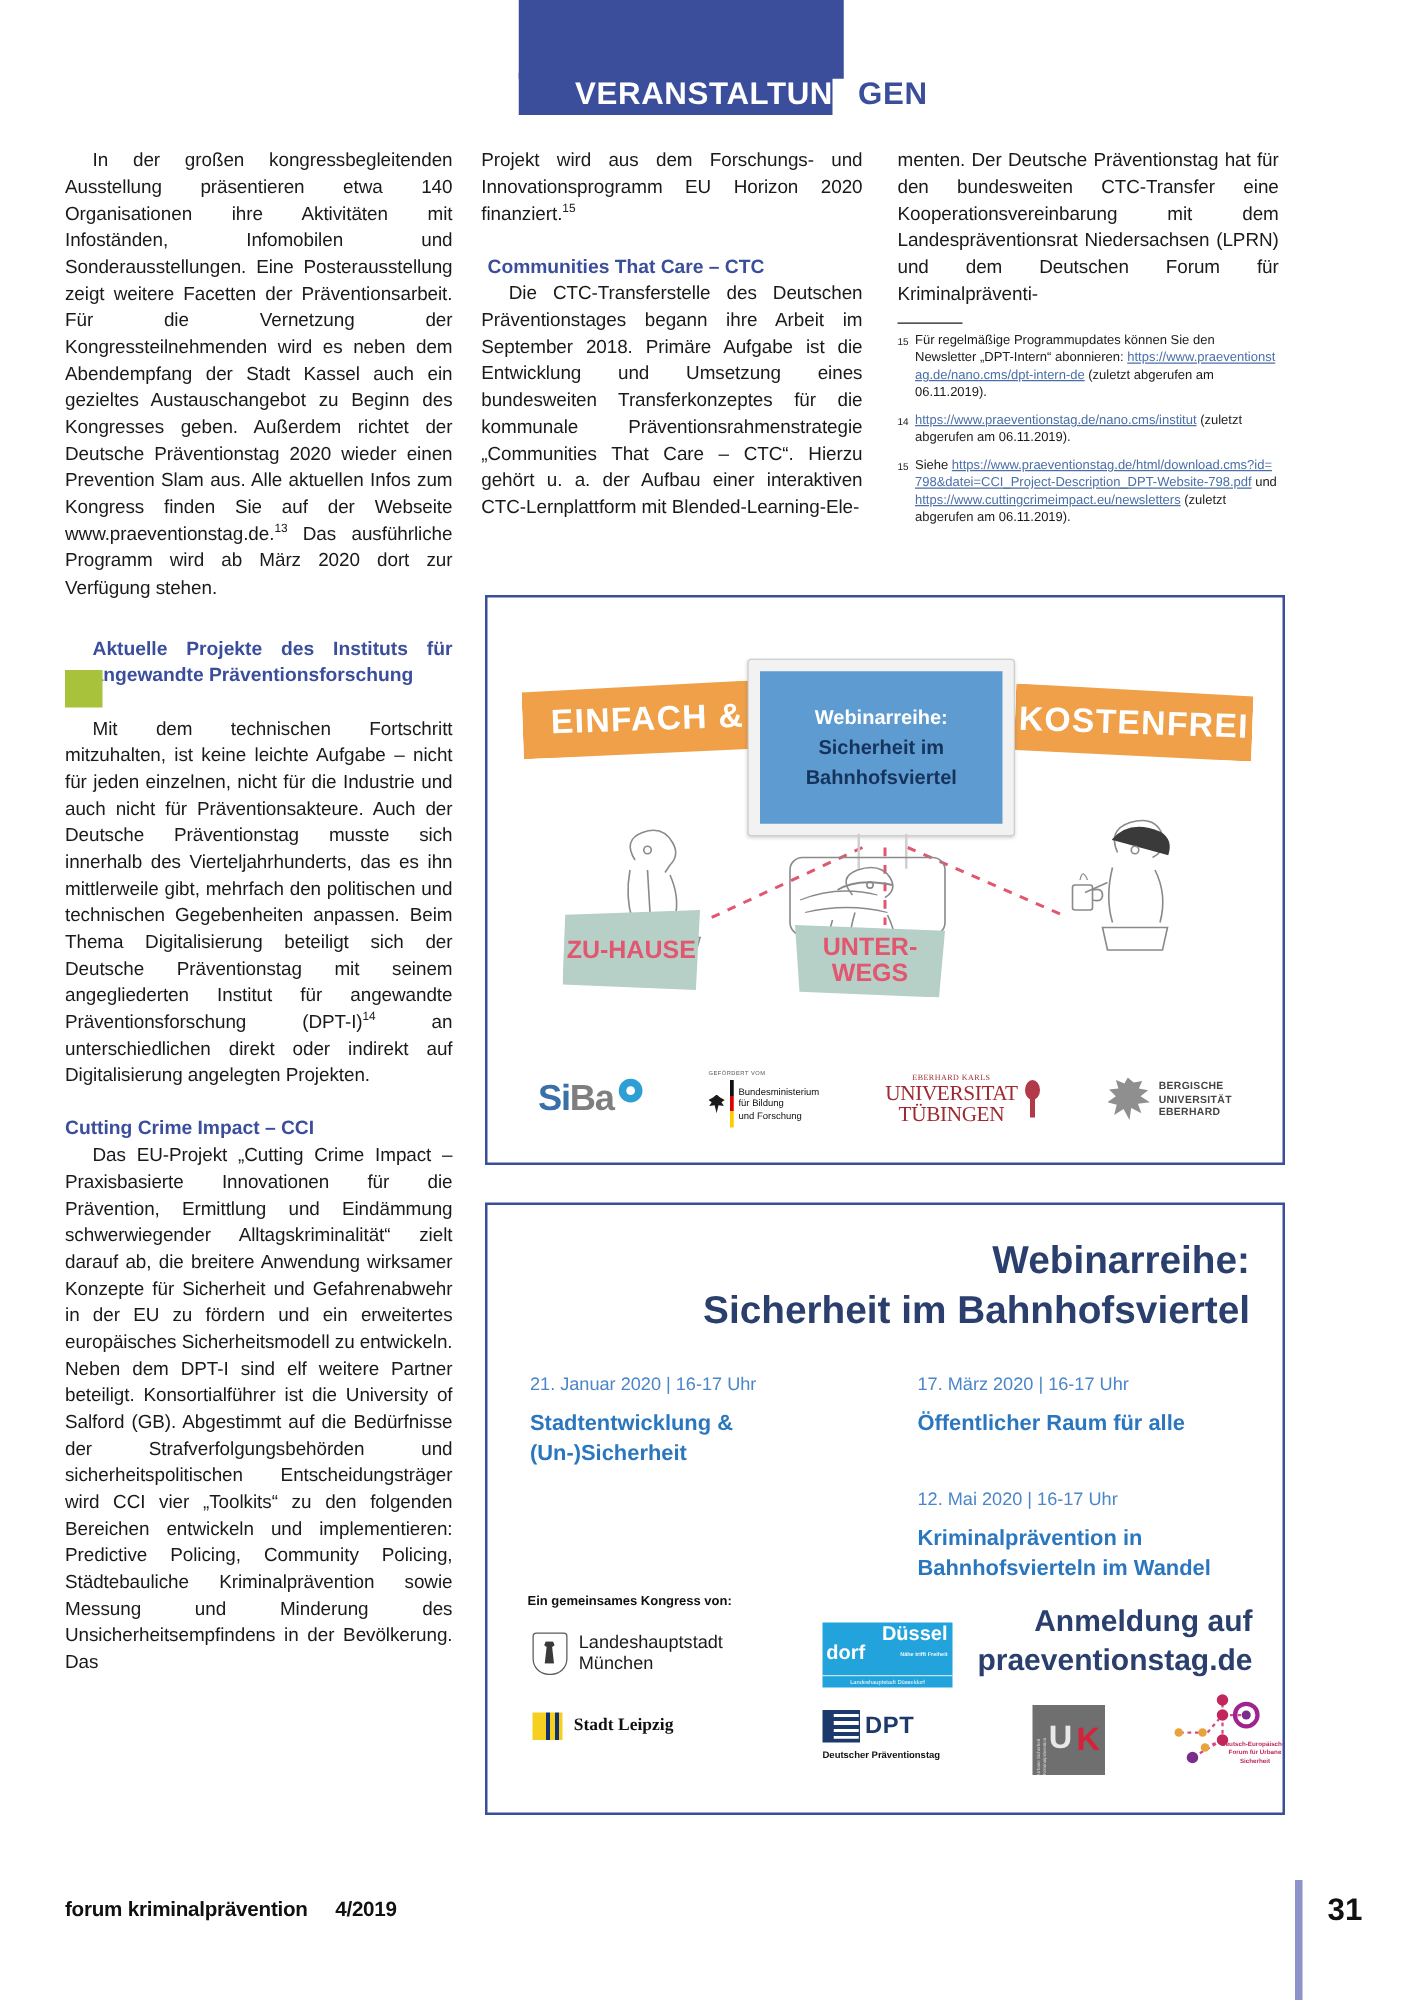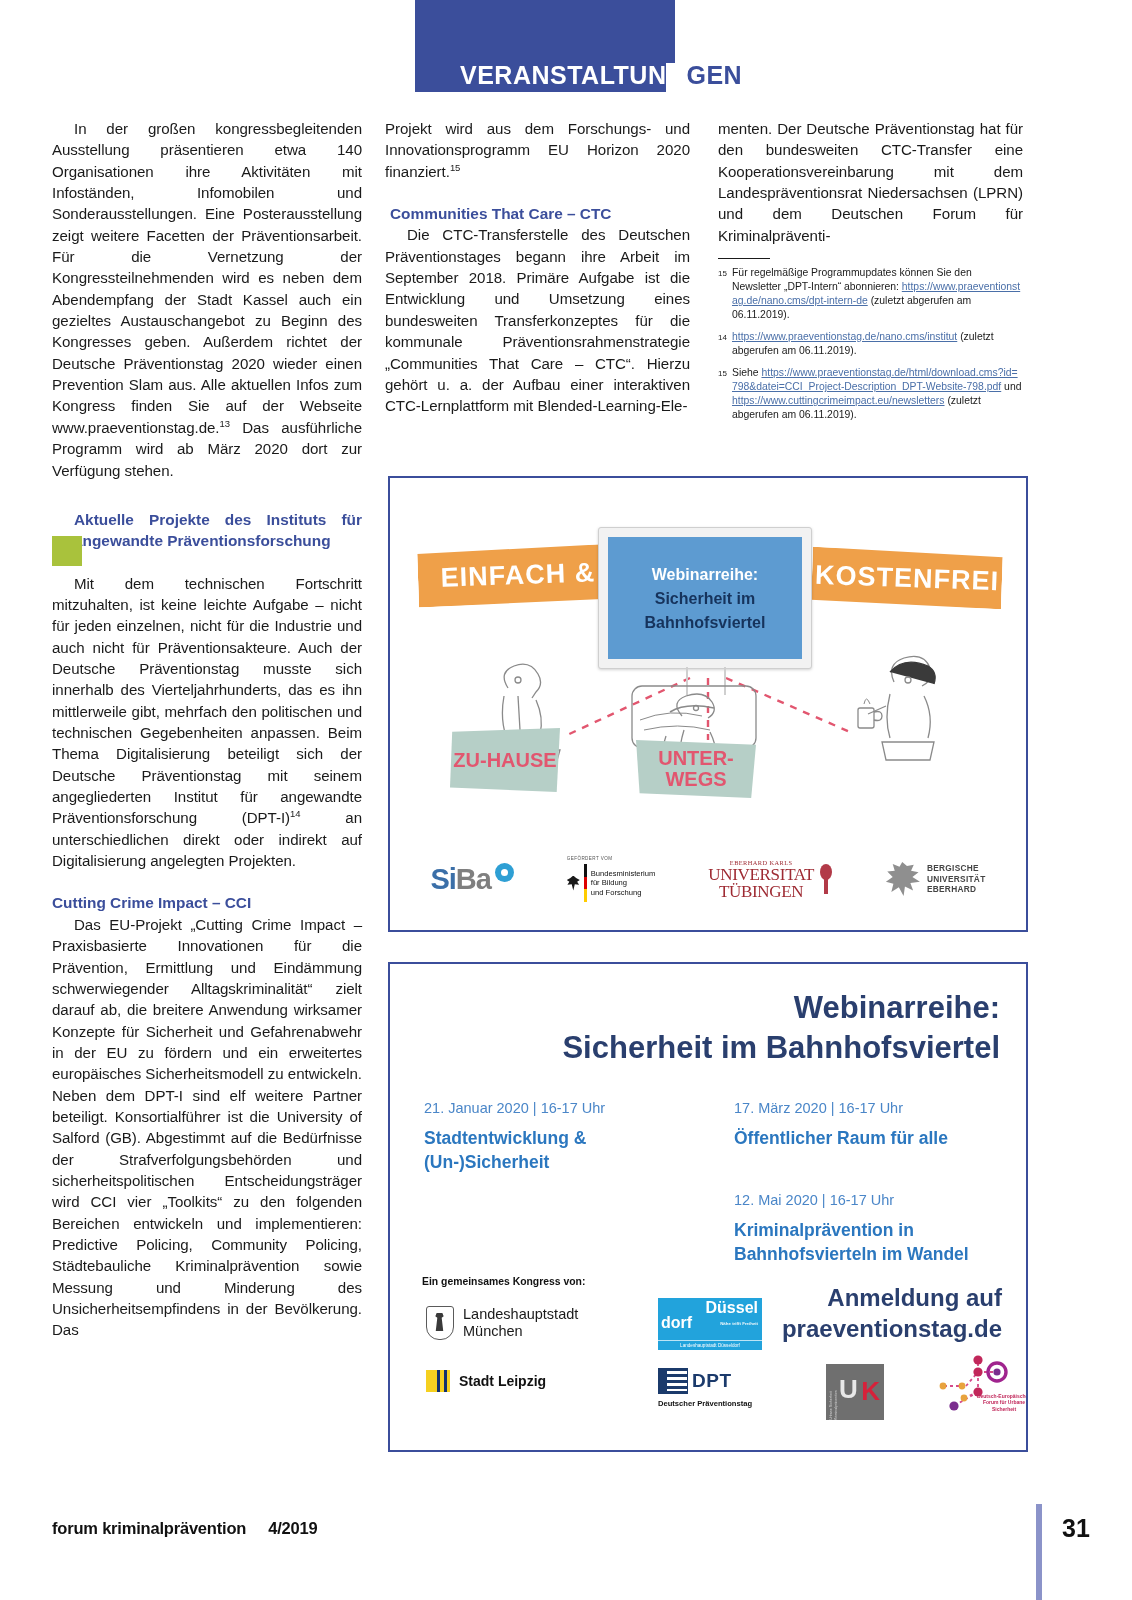--- a/index.html
+++ b/index.html
@@ -173,21 +173,21 @@
   #l2-dpt{left:240px;top:62px;}
   #l2-ufk{left:408px;top:58px;}
   #l2-deuf{left:516px;top:46px;}
   .shield{width:26px;height:32px;border:1.4px solid #5a5a5a;border-radius:3px 3px 13px 13px;
     position:relative;background:#fff;}
   .shield:after{content:"";position:absolute;left:7px;top:6px;width:11px;height:18px;background:#3a3a3a;
     clip-path:polygon(24% 0,76% 0,88% 18%,70% 26%,84% 100%,16% 100%,30% 26%,12% 18%);}
   .muc-txt{font-size:14.5px;line-height:17px;color:#1a1a1a;}
   .lei-flag{width:24px;height:22px;background:
     linear-gradient(90deg,#f5d020 0 46%,#12306e 46% 60%,#f5d020 60% 74%,#12306e 74% 88%,#f5d020 88% 100%);}
-  .lei-txt{font-size:14px;font-weight:bold;color:#111;}
+  .lei-txt{font-size:14px;font-weight:bold;color:#111;font-family:Liberation Serif, serif;}
   .dus{width:104px;height:52px;background:#22a3dc;position:relative;color:#fff;}
   .dus .d1{position:absolute;right:4px;top:1px;font-size:16px;font-weight:bold;}
   .dus .d2{position:absolute;left:3px;top:16px;font-size:16px;font-weight:bold;}
   .dus .d3{position:absolute;right:4px;top:23px;font-size:4.4px;font-weight:bold;opacity:.92;}
   .dus .d4{position:absolute;left:0;right:0;bottom:2px;text-align:center;font-size:4.6px;
     border-top:1px solid rgba(255,255,255,.7);padding-top:2px;}
   .dpt-mark{width:30px;height:26px;background:#1b3a6b;position:relative;}
   .dpt-mark:after{content:"";position:absolute;left:9px;top:3px;width:20px;height:20px;
     background:repeating-linear-gradient(#fff 0 3px,#1b3a6b 3px 6px);}
   .dpt-wrap{display:flex;flex-direction:column;}

